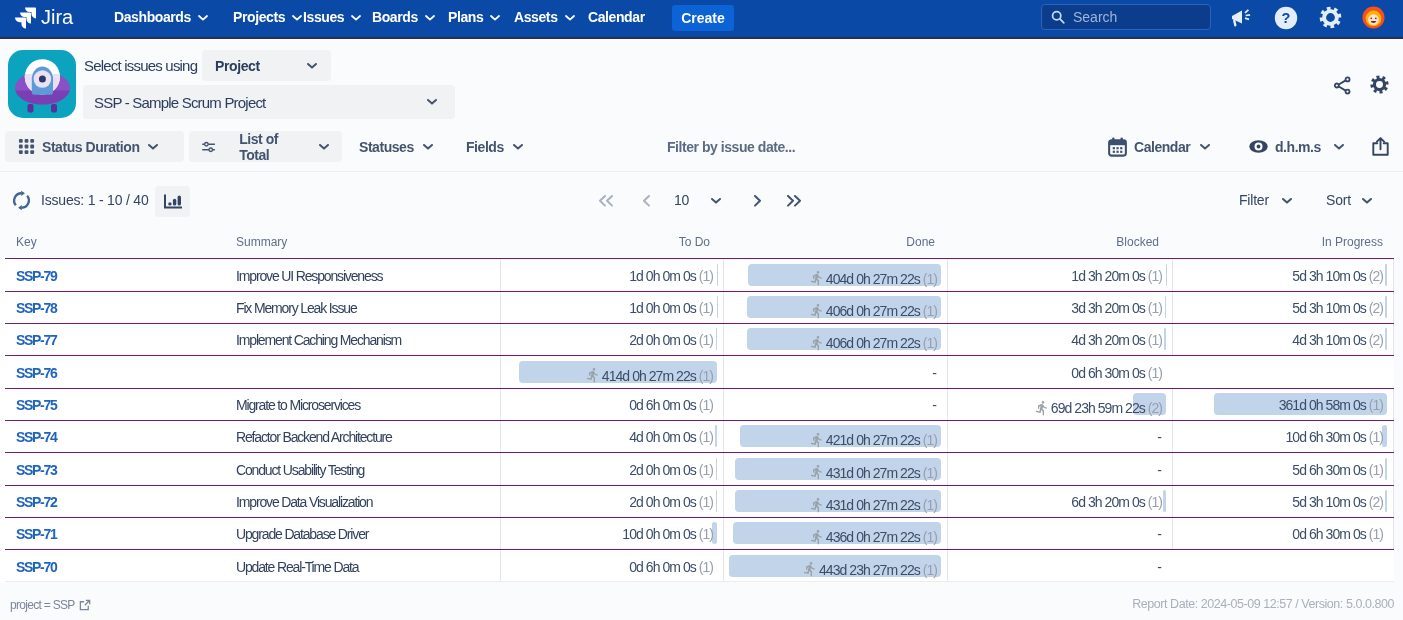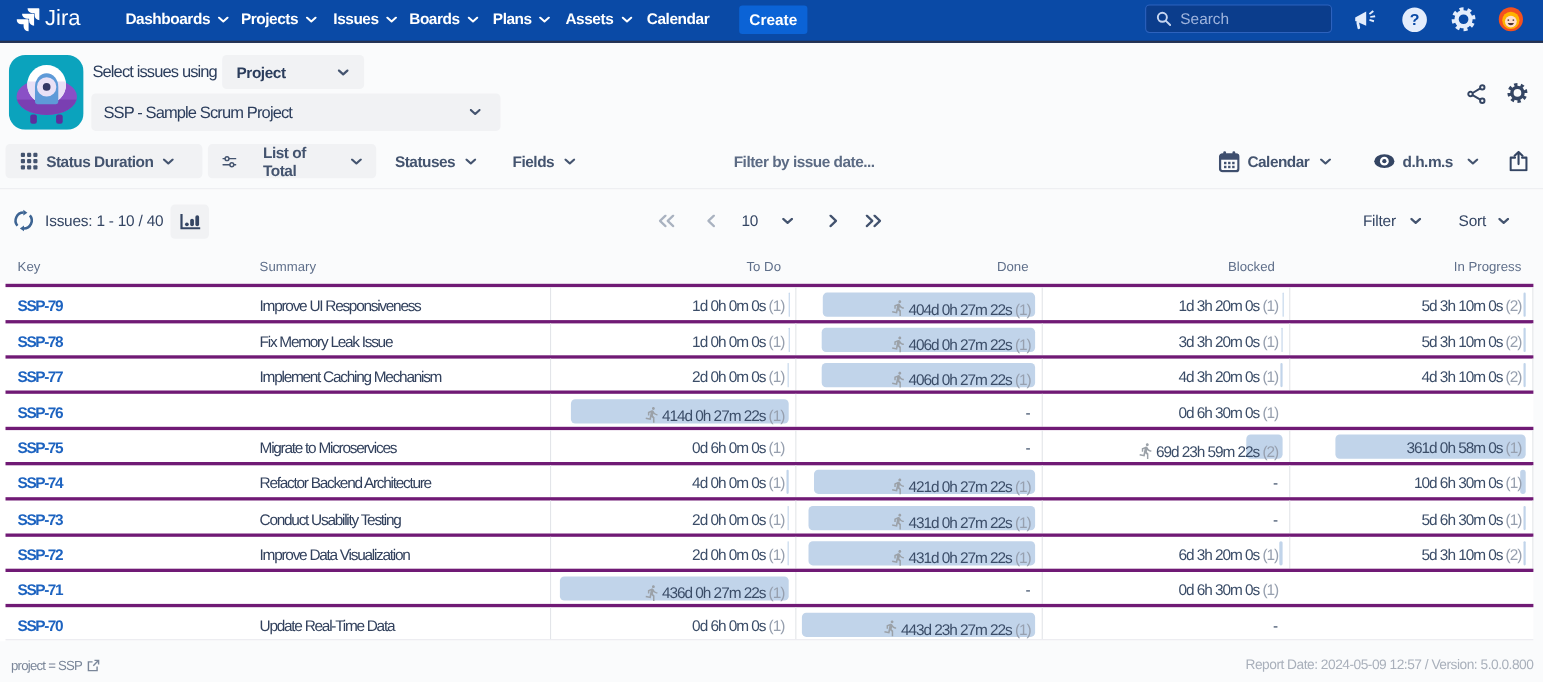--- a/index.html
+++ b/index.html
@@ -45,21 +45,21 @@
 
 .pag { position:absolute; font-size:14px; color:#344563; letter-spacing:-0.2px; }
 .chartbtn { position:absolute; left:155px; top:186px; width:35px; height:31px; background:#f1f2f4;
             border-radius:4px; display:flex; align-items:center; justify-content:center; }
 
 
 .table { position:absolute; left:0px; top:228px; width:1394px; }
 .thead { position:absolute; top:2px; left:0; width:1394px; height:28px; font-size:12px; color:#5f6f8a; }
 .thead span { position:absolute; top:5px; }
 .row { position:relative; width:1394px; height:32.35px; background:#fff;
-       border-top:3px solid #701a75; }
+       border-top:1px solid #701a75; }
 .rows { position:absolute; top:30.2px; left:0; width:1394px; }
 .rows .row:last-child { border-bottom:1px solid #ebecf0; }
 .row > div { position:absolute; top:0; height:100%; }
 .kc { left:0; width:228px; }
 .key { position:absolute; left:16px; top:8.5px; font-size:14px; font-weight:bold; letter-spacing:-1.3px; color:#1d63c0; }
 .sc { left:228px; width:272px; }
 .scin { position:absolute; left:8px; top:8.5px; font-size:14px; letter-spacing:-1.15px; color:#32415d; white-space:nowrap; }
 .nc { border-left:1px solid #e3e5e9; }
 .nc:nth-of-type(3) { left:500px; width:223px; }
 .nc:nth-of-type(4) { left:723px; width:224px; }
@@ -85,21 +85,21 @@
     <path d="M11.571 11.513H0a5.218 5.218 0 0 0 5.232 5.215h2.13v2.057A5.215 5.215 0 0 0 12.575 24V12.518a1.005 1.005 0 0 0-1.004-1.005z"></path>
     <path d="M17.294 5.757H5.736a5.215 5.215 0 0 0 5.215 5.214h2.129v2.058a5.218 5.218 0 0 0 5.215 5.214V6.758a1.001 1.001 0 0 0-1.001-1.001z"></path>
     <path d="M23.013 0H11.455a5.215 5.215 0 0 0 5.215 5.215h2.129v2.057A5.215 5.215 0 0 0 24 12.483V1.005A1.001 1.001 0 0 0 23.013 0z"></path>
   </g>
     </svg>
   <span class="jtxt">Jira</span>
 </div>
 <div class="navitem" style="left:114px">Dashboards<svg width="10" height="6" viewBox="0 0 10 6" style="flex:none">
       <path d="M1 1 L5 4.6 L9 1" fill="none" stroke="#ffffff" stroke-width="1.8" stroke-linecap="round" stroke-linejoin="round"></path>
     </svg></div>
-<div class="navitem" style="left:219px">Projects<svg width="10" height="6" viewBox="0 0 10 6" style="flex:none">
+<div class="navitem" style="left:233px">Projects<svg width="10" height="6" viewBox="0 0 10 6" style="flex:none">
       <path d="M1 1 L5 4.6 L9 1" fill="none" stroke="#ffffff" stroke-width="1.8" stroke-linecap="round" stroke-linejoin="round"></path>
     </svg></div>
 <div class="navitem" style="left:303px">Issues<svg width="10" height="6" viewBox="0 0 10 6" style="flex:none">
       <path d="M1 1 L5 4.6 L9 1" fill="none" stroke="#ffffff" stroke-width="1.8" stroke-linecap="round" stroke-linejoin="round"></path>
     </svg></div>
 <div class="navitem" style="left:372px">Boards<svg width="10" height="6" viewBox="0 0 10 6" style="flex:none">
       <path d="M1 1 L5 4.6 L9 1" fill="none" stroke="#ffffff" stroke-width="1.8" stroke-linecap="round" stroke-linejoin="round"></path>
     </svg></div>
 <div class="navitem" style="left:448px">Plans<svg width="10" height="6" viewBox="0 0 10 6" style="flex:none">
       <path d="M1 1 L5 4.6 L9 1" fill="none" stroke="#ffffff" stroke-width="1.8" stroke-linecap="round" stroke-linejoin="round"></path>
@@ -543,20 +543,23 @@
         </div>
         <div class="nc">
           <span class="bar" style="width:2.5px"></span>
           <span class="nt">5d 3h 10m 0s <span class="cnt">(2)</span></span>
         </div>
       </div>
 <div class="row">
         <div class="kc">
           <a class="key">SSP-71</a>
         </div>
+        <div class="sc">
+          <span class="scin">Upgrade Database Driver</span>
+        </div>
         <div class="nc">
           <span class="bar" style="width:4.8px"></span>
           <span class="nt">10d 0h 0m 0s <span class="cnt">(1)</span></span>
         </div>
         <div class="nc">
           <span class="bar" style="width:208.4px"></span>
           <span class="nt"><svg class="run" width="16" height="16" viewBox="0 0 24 24">
               <path fill="#9ba1a8" d="M13.49 5.48c1.1 0 2-.9 2-2s-.9-2-2-2-2 .9-2 2 .9 2 2 2zm-3.6 13.9 1-4.4 2.1 2v6h2v-7.5l-2.1-2 .6-3c1.3 1.5 3.3 2.5 5.5 2.5v-2c-1.9 0-3.5-1-4.3-2.4l-1-1.6c-.4-.6-1-1-1.7-1-.3 0-.5.1-.8.1l-5.2 2.2v4.7h2v-3.4l1.8-.7-1.6 8.1-4.9-1-.4 2 7 1.4z"></path>
             </svg>436d 0h 27m 22s <span class="cnt">(1)</span></span>
         </div>

